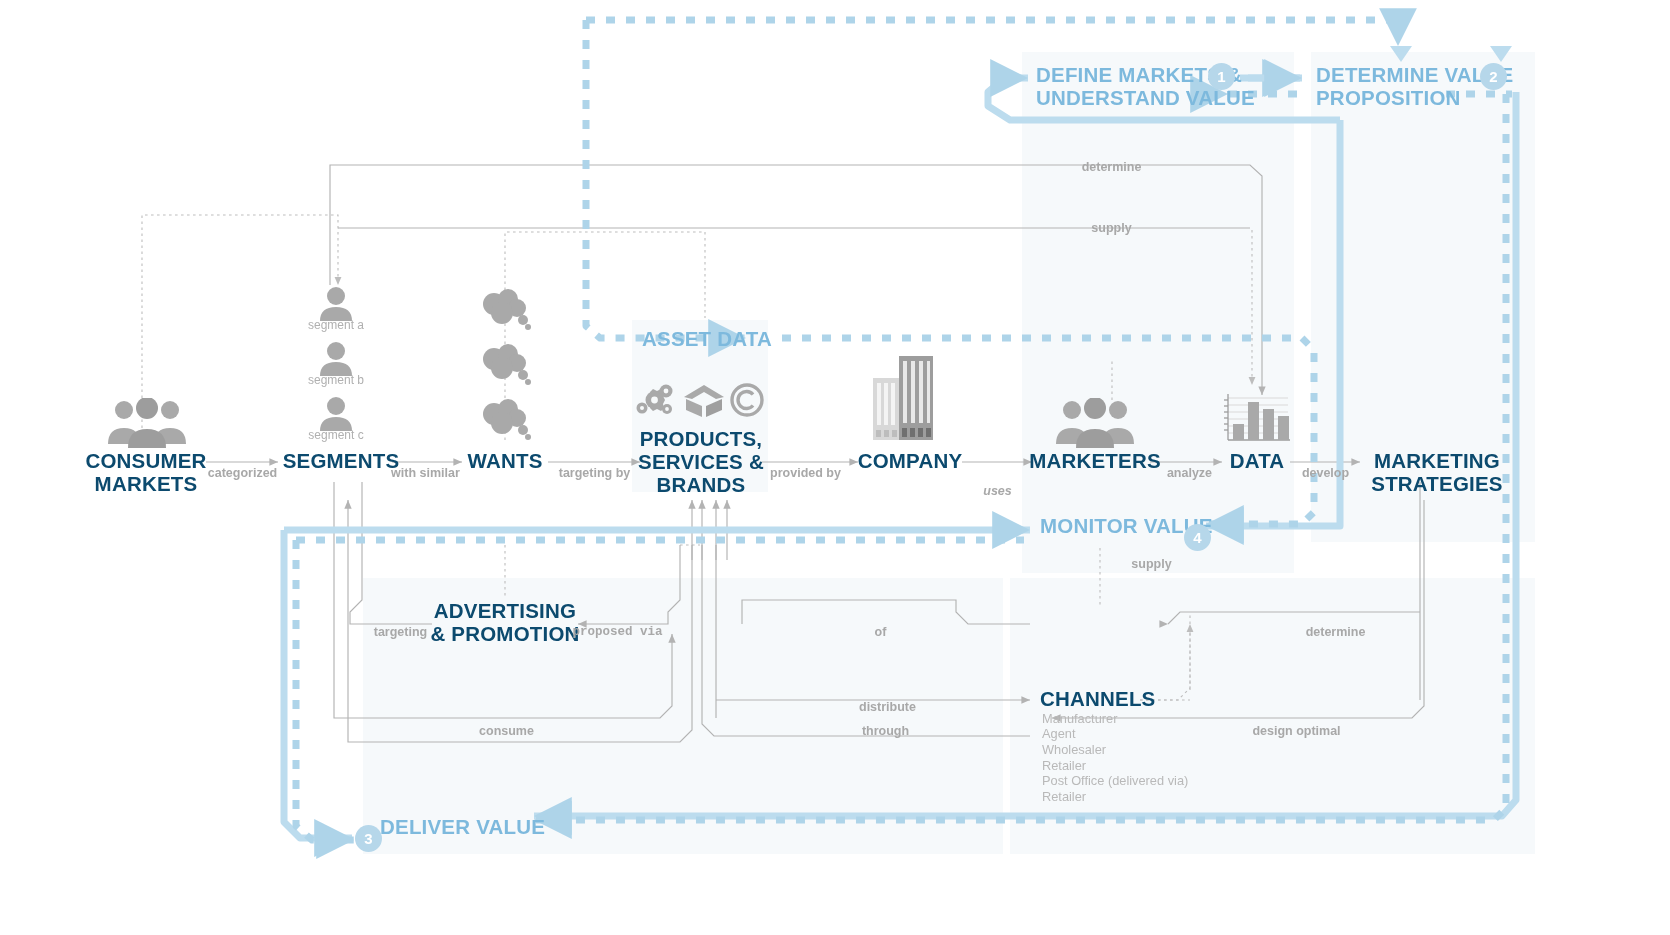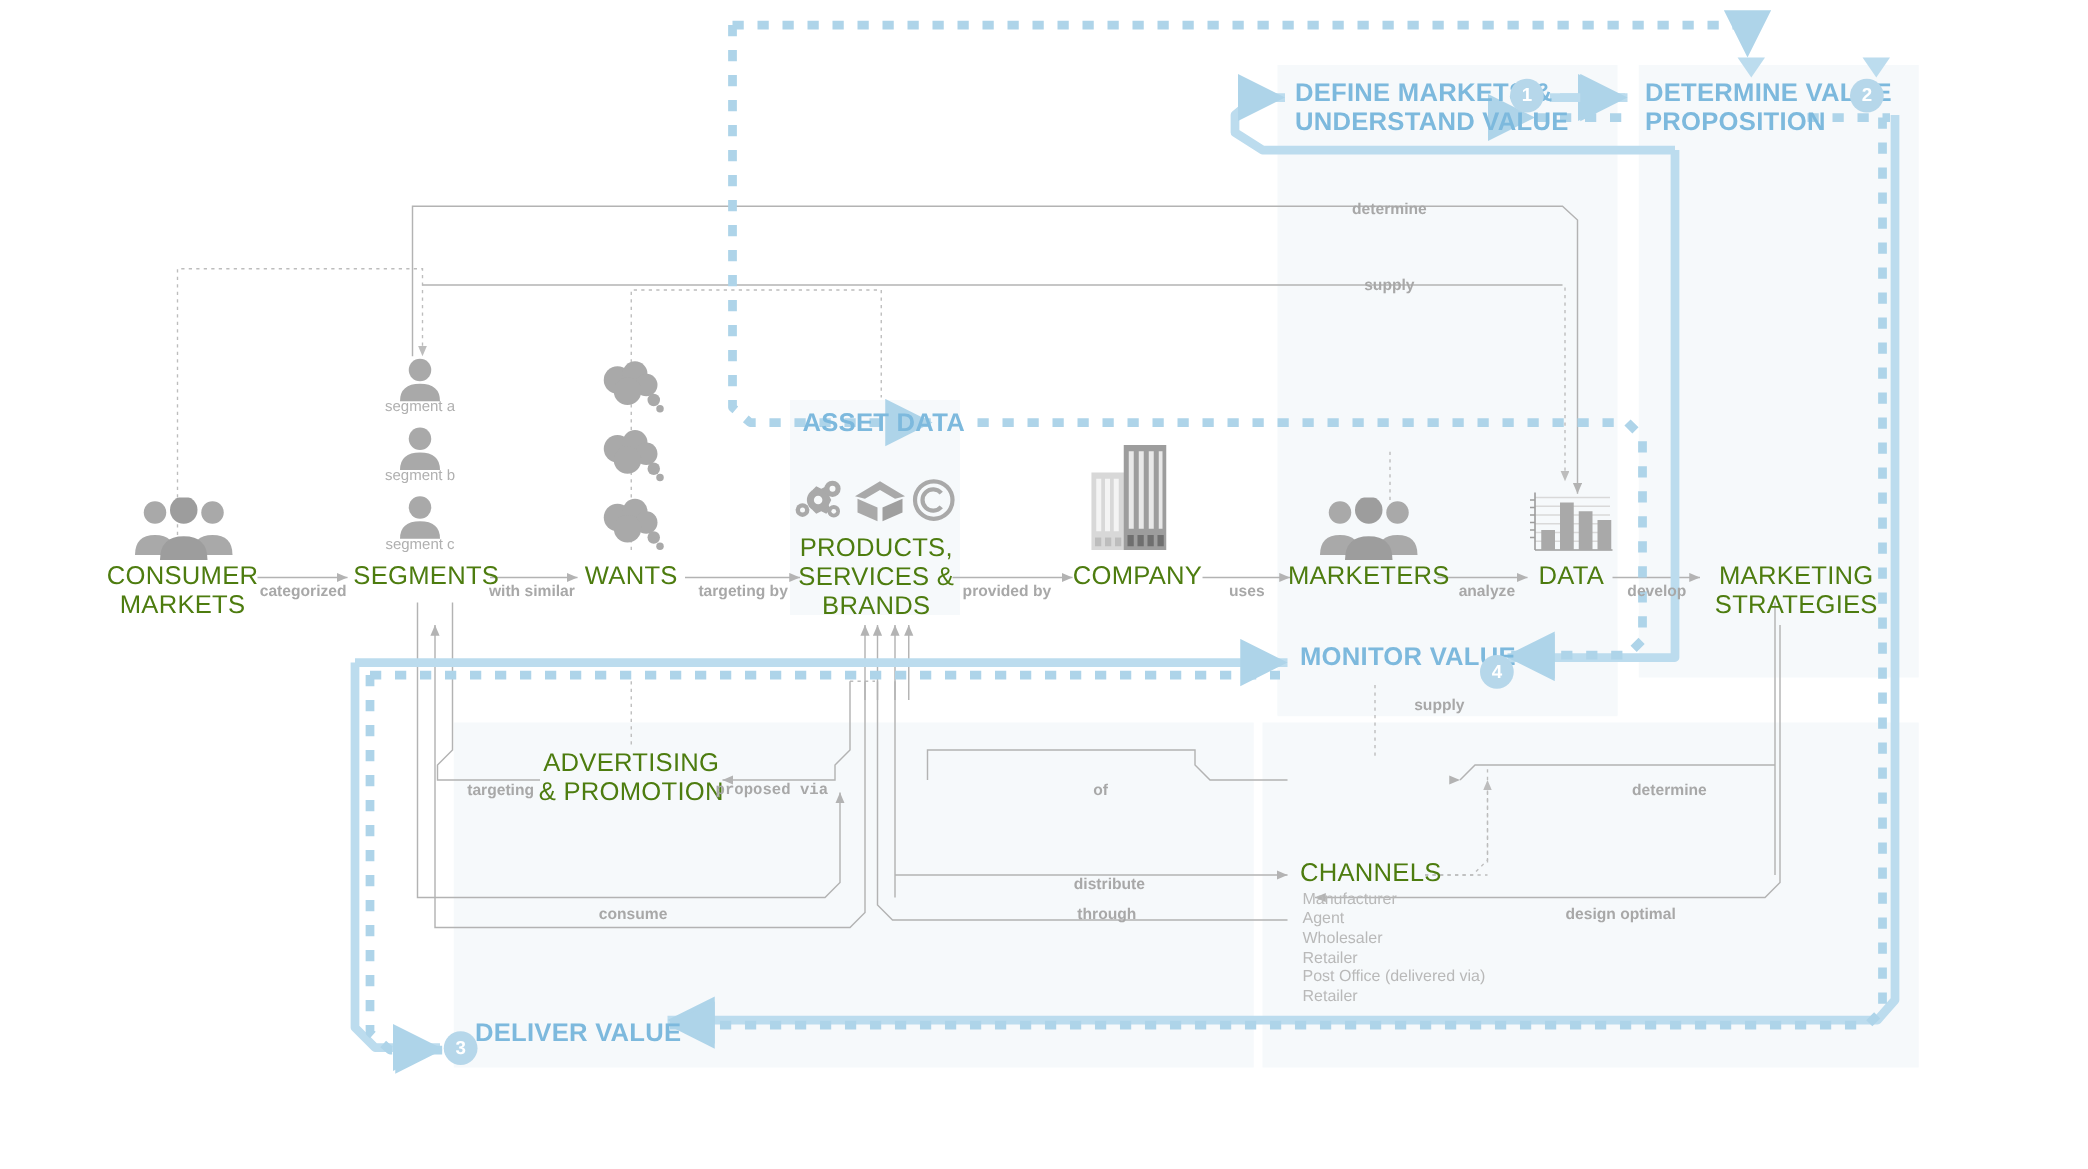--- a/index.html
+++ b/index.html
@@ -2,21 +2,21 @@
 <html><head>
 <meta charset="utf-8">
 <style>
   html,body{margin:0;padding:0;background:#ffffff;}
   body{width:1670px;height:935px;overflow:hidden;
        font-family:"Liberation Sans","DejaVu Sans",sans-serif;}
   #stage{position:relative;width:1670px;height:935px;background:#fff;}
   svg#canvas{position:absolute;left:0;top:0;width:1670px;height:935px;}
 
   
-  .lbl{position:absolute;color:#4d7c0f;font-weight:normal;letter-spacing:.2px;
+  .lbl{position:absolute;color:#0c4a6e;font-weight:bold;letter-spacing:.2px;
        text-align:center;line-height:1.12;white-space:pre-line;}
   .node-lbl{font-size:20.5px;}
   .edge-lbl{position:absolute;color:#a8a8a8;font-size:12.5px;font-weight:bold;
             text-align:center;white-space:nowrap;}
   .small-lbl{position:absolute;color:#b0b0b0;font-size:12px;text-align:center;
              white-space:nowrap;font-weight:normal;}
   .blue-lbl{position:absolute;color:#7db9dd;font-weight:bold;font-size:20.5px;
             line-height:1.12;white-space:pre-line;letter-spacing:.2px;}
   .chan-item{position:absolute;color:#b9b9b9;font-size:12.8px;white-space:nowrap;}
   .badge{position:absolute;width:27px;height:27px;border-radius:50%;
@@ -326,21 +326,21 @@
   <div class="chan-item" style="left:1042px;top:726px;">Agent</div>
   <div class="chan-item" style="left:1042px;top:742px;">Wholesaler</div>
   <div class="chan-item" style="left:1042px;top:758px;">Retailer</div>
   <div class="chan-item" style="left:1042px;top:773px;">Post Office (delivered via)</div>
   <div class="chan-item" style="left:1042px;top:789px;">Retailer</div>
 
   <div class="edge-lbl" style="left:185px;top:466px;width:115px;">categorized</div>
   <div class="edge-lbl" style="left:368px;top:466px;width:115px;">with similar</div>
   <div class="edge-lbl" style="left:537px;top:466px;width:115px;">targeting by</div>
   <div class="edge-lbl" style="left:748px;top:466px;width:115px;">provided by</div>
-  <div class="edge-lbl" style="left:940px;top:466px;width:115px;">uses</div>
+  <div class="edge-lbl" style="left:940px;top:484px;width:115px;font-style:italic;">uses</div>
   <div class="edge-lbl" style="left:1132px;top:466px;width:115px;">analyze</div>
   <div class="edge-lbl" style="left:1268px;top:466px;width:115px;">develop</div>
   <div class="edge-lbl" style="left:1054px;top:160px;width:115px;">determine</div>
   <div class="edge-lbl" style="left:1054px;top:221px;width:115px;">supply</div>
   <div class="edge-lbl" style="left:1094px;top:557px;width:115px;">supply</div>
   <div class="edge-lbl" style="left:343px;top:625px;width:115px;">targeting</div>
   <div class="edge-lbl" style="left:560px;top:625px;width:115px;font-family:Liberation Mono, monospace;">proposed via</div>
   <div class="edge-lbl" style="left:823px;top:625px;width:115px;">of</div>
   <div class="edge-lbl" style="left:1278px;top:625px;width:115px;">determine</div>
   <div class="edge-lbl" style="left:449px;top:724px;width:115px;">consume</div>

